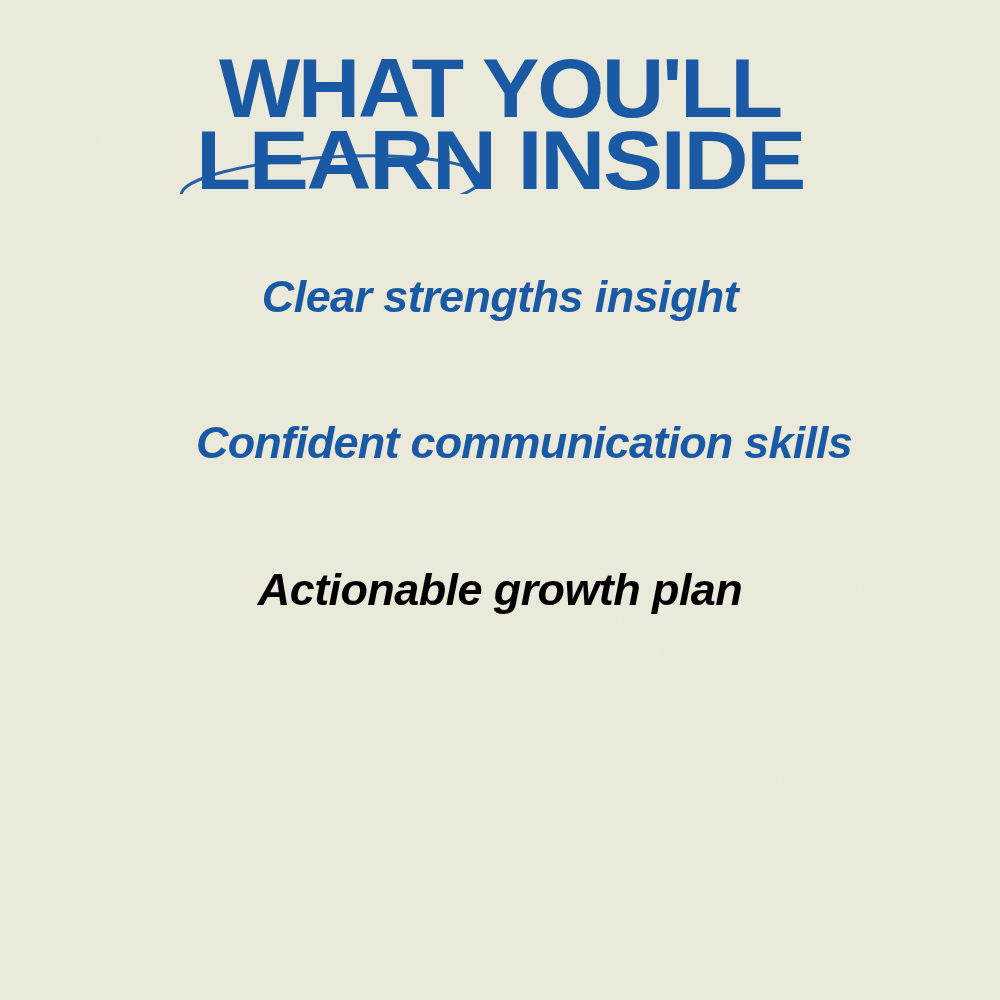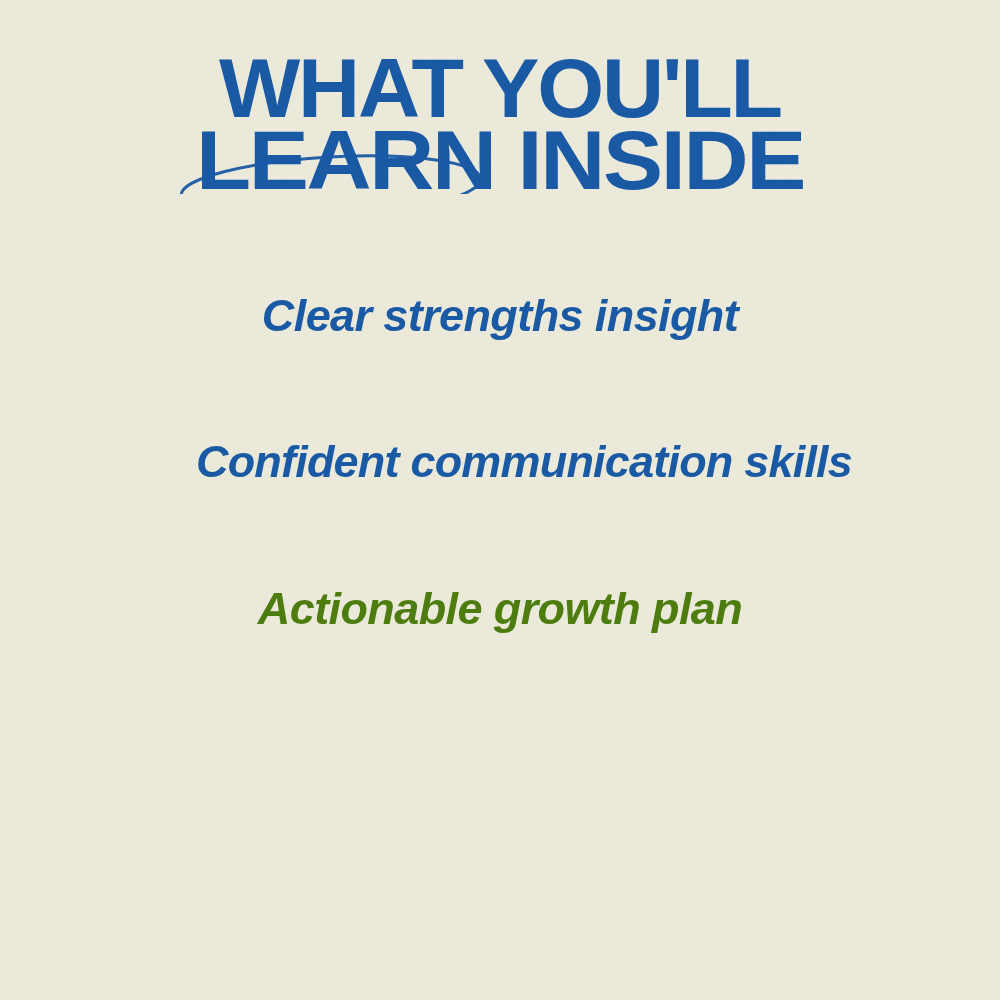--- a/index.html
+++ b/index.html
@@ -44,21 +44,21 @@
   .headline-svg {
     display: block;
     width: 1000px;
     height: 150px;
   }
 
   
   #benefits {
     position: absolute;
     left: 0;
-    top: 242px;
+    top: 223px;
     width: 1000px;
     height: 690px;
     display: flex;
     flex-direction: column;
     justify-content: flex-start;
     align-items: center;
   }
 
   .benefit-row {
     width: 1000px;
@@ -118,21 +118,21 @@
     <div class="benefit-row">
       <span class="benefit-text" style="color: rgb(26, 90, 165);">Clear strengths insight</span>
     </div>
 
 
     <div class="benefit-row">
       <span class="benefit-text wide" style="color: rgb(26, 90, 165); margin-left: 48px;">Confident communication skills</span>
     </div>
 
     <div class="benefit-row">
-      <span class="benefit-text" style="color: #4d7c0f;">Actionable growth plan</span>
+      <span class="benefit-text" style="color: #000000;">Actionable growth plan</span>
     </div>
 
 
   </div>
 
   <svg id="grain" viewBox="0 0 1000 1000" preserveAspectRatio="none">
     <filter id="noiseFilter">
       <feTurbulence type="fractalNoise" baseFrequency="0.9" numOctaves="3" stitchTiles="stitch"></feTurbulence>
       <feColorMatrix type="saturate" values="0"></feColorMatrix>
       <feComponentTransfer>

